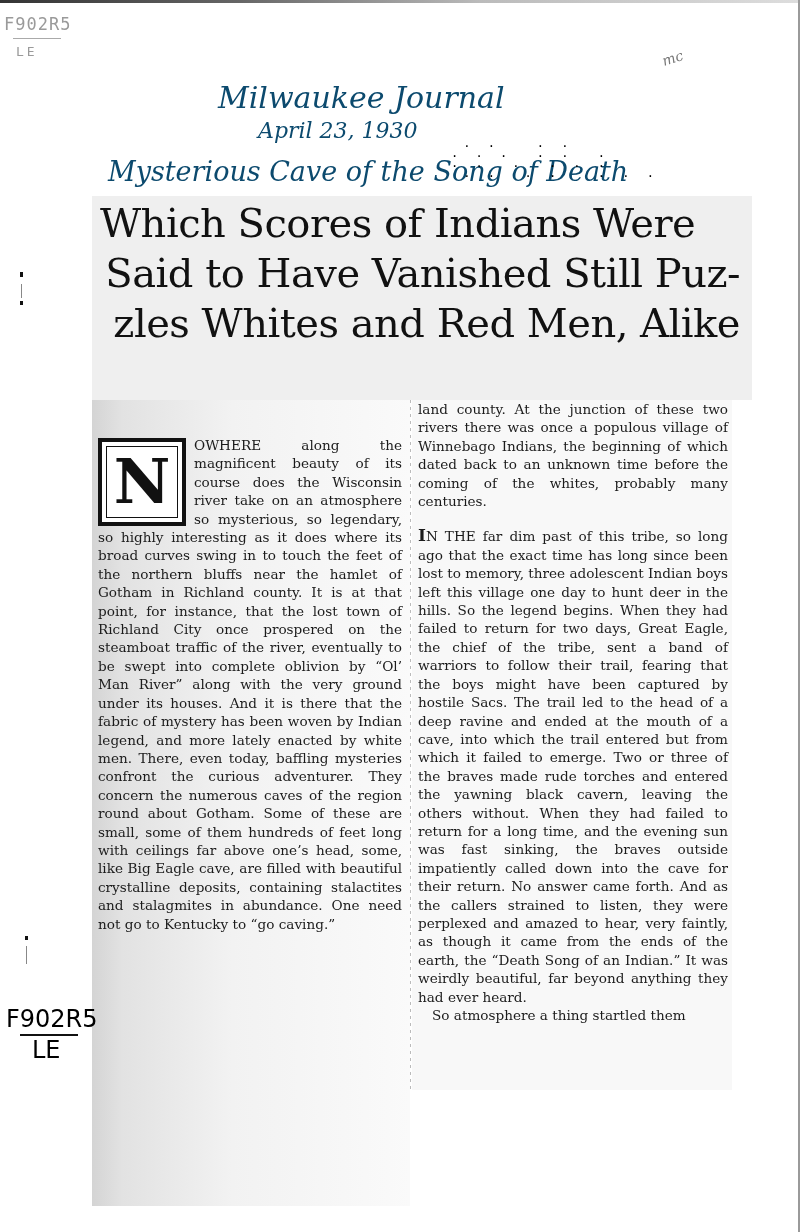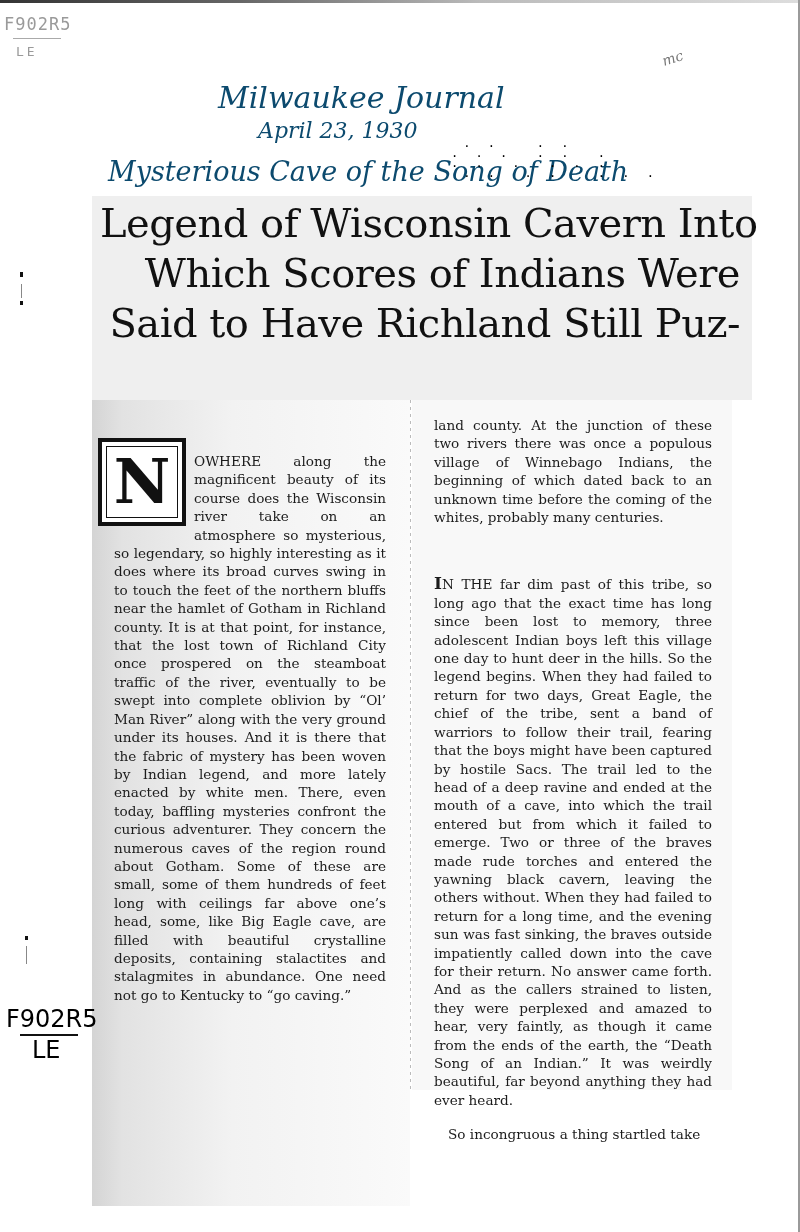--- a/index.html
+++ b/index.html
@@ -97,21 +97,21 @@
     .col {
       position: absolute;
       font-family: "DejaVu Serif", serif;
       font-size: 13.6px;
       line-height: 18.4px;
       color: #1b1b1b;
       text-align: justify;
     }
     .col-left { left: 6px; top: 240px; width: 304px; }
     .col-right { left: 326px; top: 204px; width: 310px; }
-    .col p { margin: 16px; }
+    .col p { margin: 0; }
     .col .ind { text-indent: 14px; }
     .dropcap {
       float: left;
       width: 88px; height: 88px;
       margin: 2px 8px 2px 0;
       border: 4px solid #111;
       box-sizing: border-box;
       background: #fff;
       position: relative;
     }
@@ -175,37 +175,37 @@
 <div class="margin-tick" style="top:301px;height:4px;"></div>
 <div class="margin-tick" style="top:936px;height:4px;left:25px;"></div>
 <div class="margin-tick" style="top:946px;height:18px;width:1px;left:26px;background:#888;"></div>
 
 <div class="clip">
   <div class="clip-shade-head"></div>
   <div class="clip-shade-left"></div>
   <div class="clip-shade-right"></div>
 
   <div class="headline">
-    <span class="line">Legend of Wisconsin Cavern Into</span>
     <span class="line">Which Scores of Indians Were</span>
-    <span class="line">Said to Have Richland Still Puz-</span>
+    <span class="line">Said to Have Vanished Still Puz-</span>
+    <span class="line">zles Whites and Red Men, Alike</span>
   </div>
 
   <div class="col-rule"></div>
 
   <div class="col col-left">
     <div class="dropcap">
       <div class="dropcap-inner">N</div>
     </div>
     <p>OWHERE along the magnificent beauty of its course does the Wisconsin river take on an atmosphere so mysterious, so legendary, so highly interesting as it does where its broad curves swing in to touch the feet of the northern bluffs near the hamlet of Gotham in Richland county. It is at that point, for instance, that the lost town of Richland City once prospered on the steamboat traffic of the river, eventually to be swept into complete oblivion by “Ol’ Man River” along with the very ground under its houses. And it is there that the fabric of mystery has been woven by Indian legend, and more lately enacted by white men. There, even today, baffling mysteries confront the curious adventurer. They concern the numerous caves of the region round about Gotham. Some of these are small, some of them hundreds of feet long with ceilings far above one’s head, some, like Big Eagle cave, are filled with beautiful crystalline deposits, containing stalactites and stalagmites in abundance. One need not go to Kentucky to “go caving.”</p>
   </div>
 
   <div class="col col-right">
     <p>land county. At the junction of these two rivers there was once a populous village of Winnebago Indians, the beginning of which dated back to an unknown time before the coming of the whites, probably many centuries.</p>
     <div class="sect-gap"></div>
     <p><span class="big-i">I</span><span>N THE far dim past of this tribe, so long ago that the exact time has long since been lost to memory, three adolescent Indian boys left this village one day to hunt deer in the hills. So the legend begins. When they had failed to return for two days, Great Eagle, the chief of the tribe, sent a band of warriors to follow their trail, fearing that the boys might have been captured by hostile Sacs. The trail led to the head of a deep ravine and ended at the mouth of a cave, into which the trail entered but from which it failed to emerge. Two or three of the braves made rude torches and entered the yawning black cavern, leaving the others without. When they had failed to return for a long time, and the evening sun was fast sinking, the braves outside impatiently called down into the cave for their return. No answer came forth. And as the callers strained to listen, they were perplexed and amazed to hear, very faintly, as though it came from the ends of the earth, the “Death Song of an Indian.” It was weirdly beautiful, far beyond anything they had ever heard.</span></p>
-    <p class="ind">So incongruous a thing startled take</p>
+    <p class="ind">So atmosphere a thing startled them</p>
   </div>
 </div>
 
 <div class="accession">F902R5</div>
 <div class="accession-rule"></div>
 <div class="accession-sub">LE</div>
 
 </body></html>

